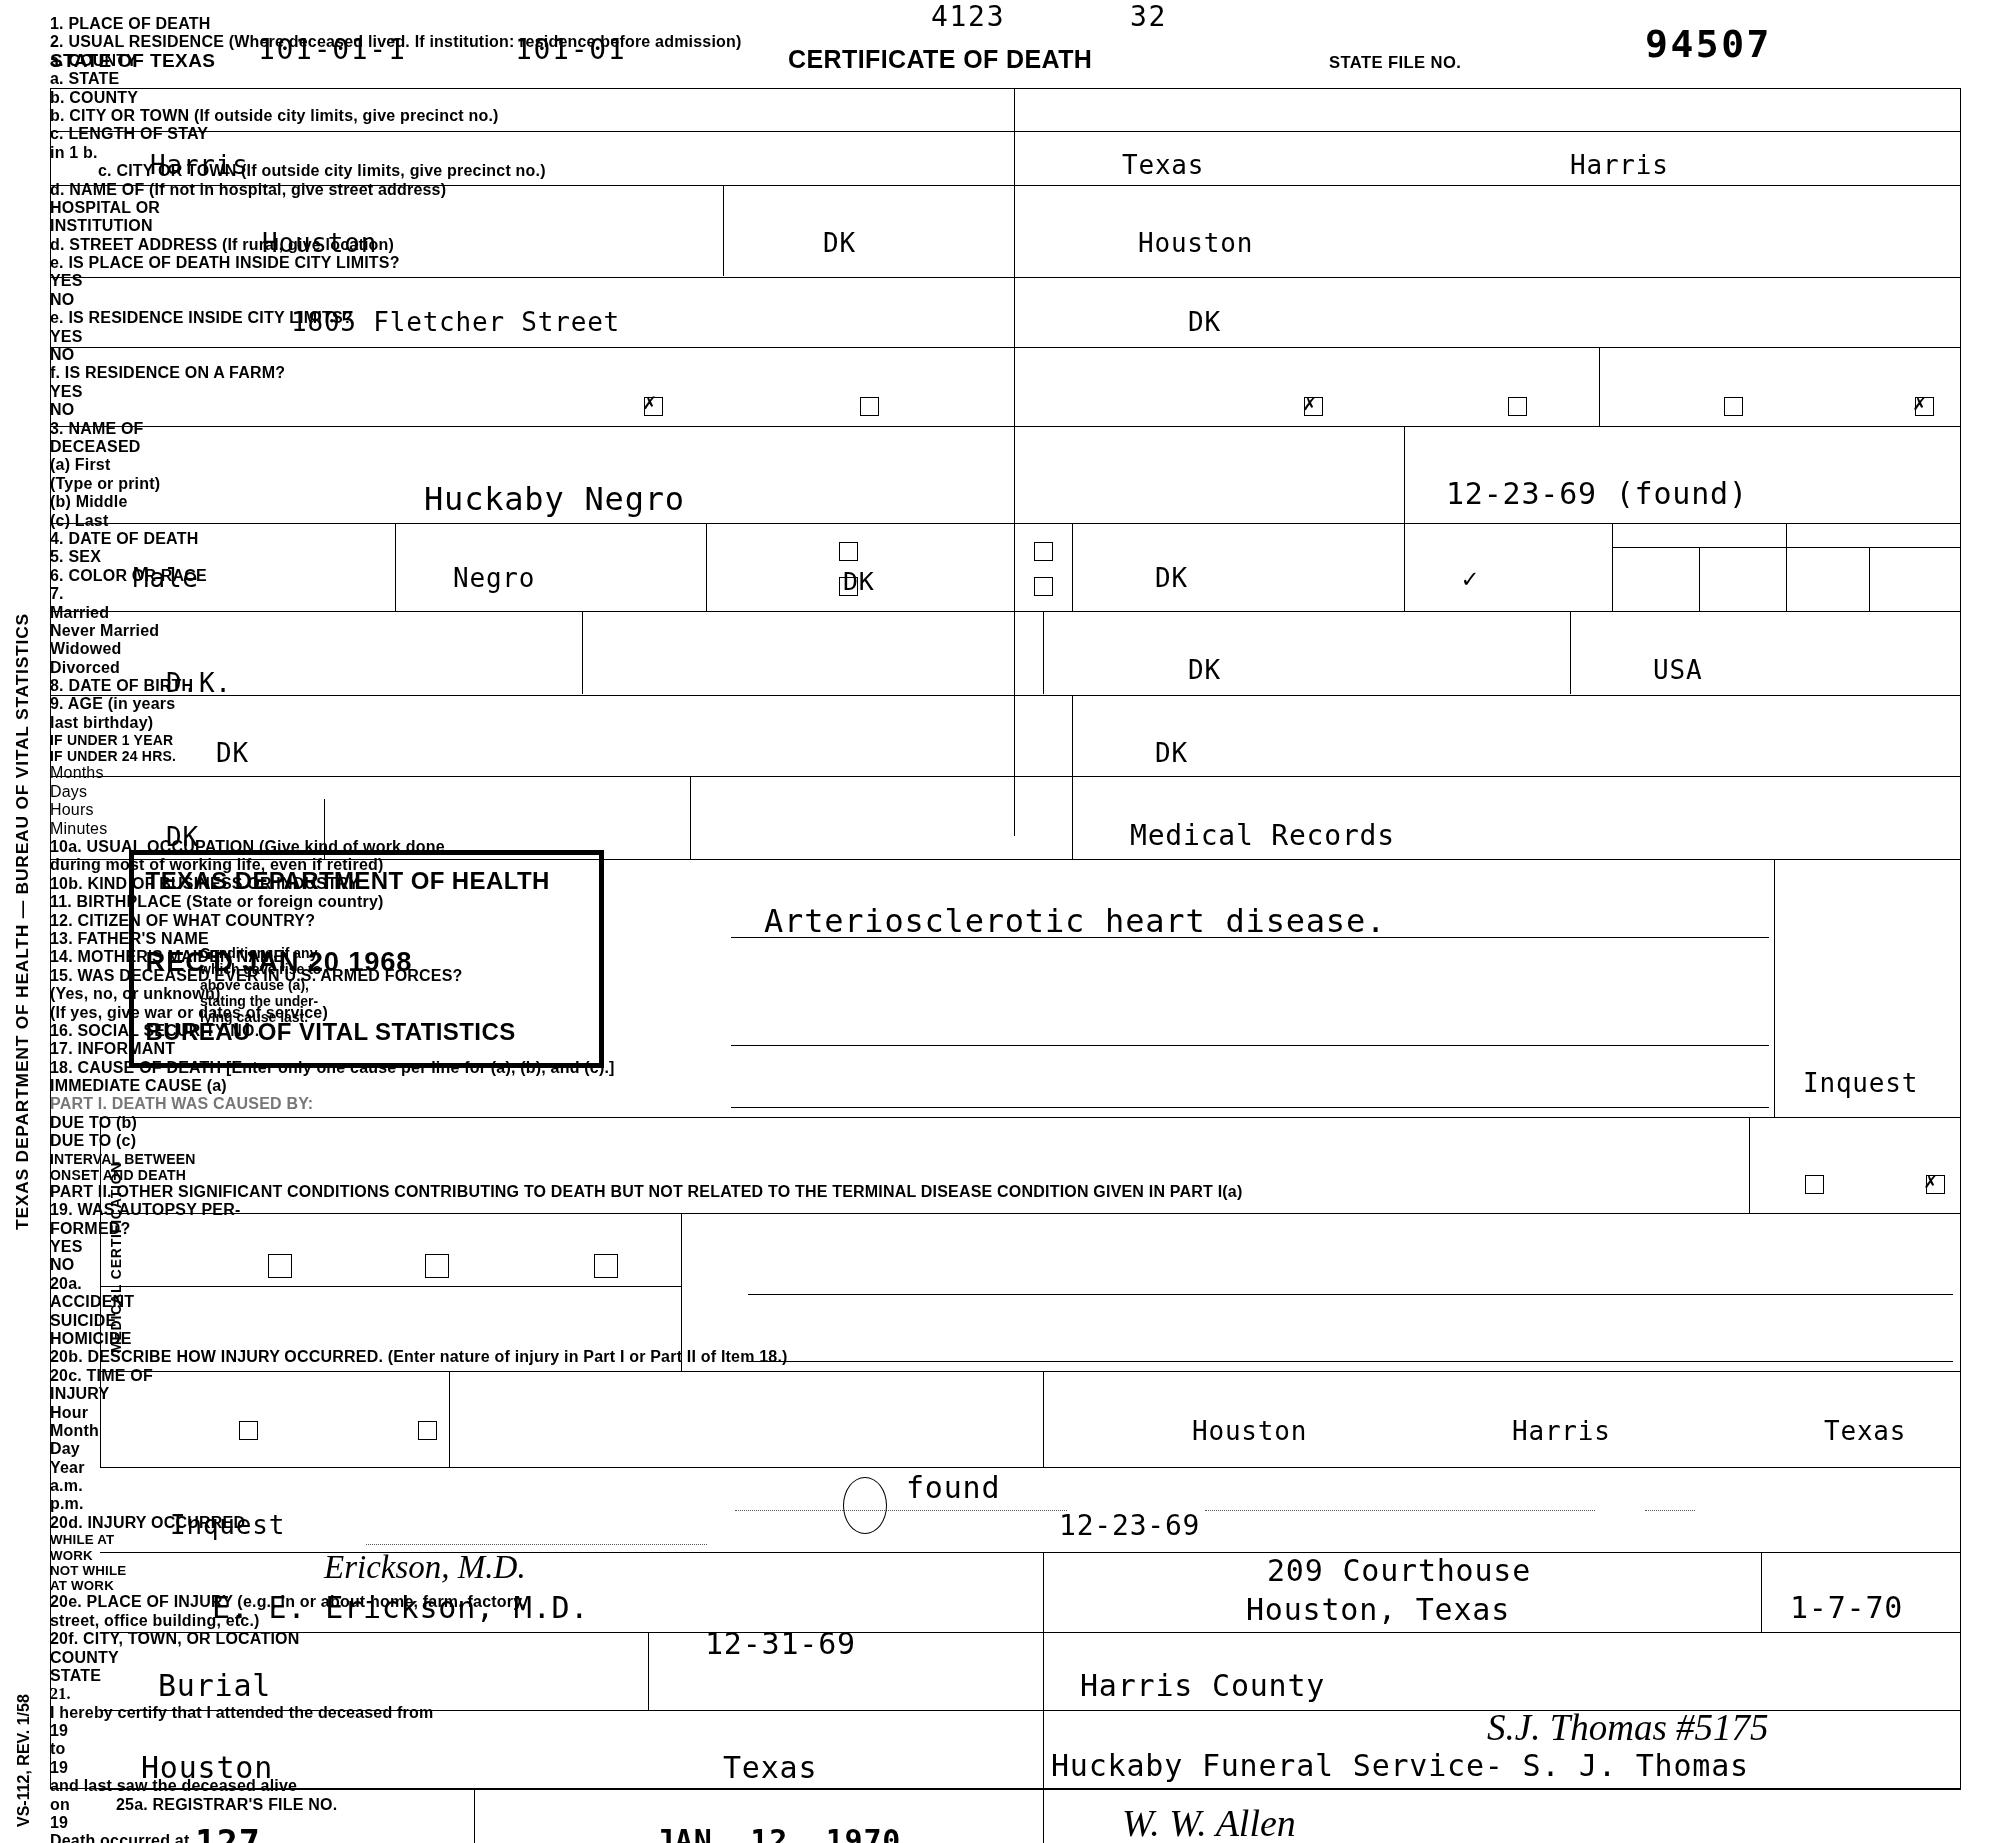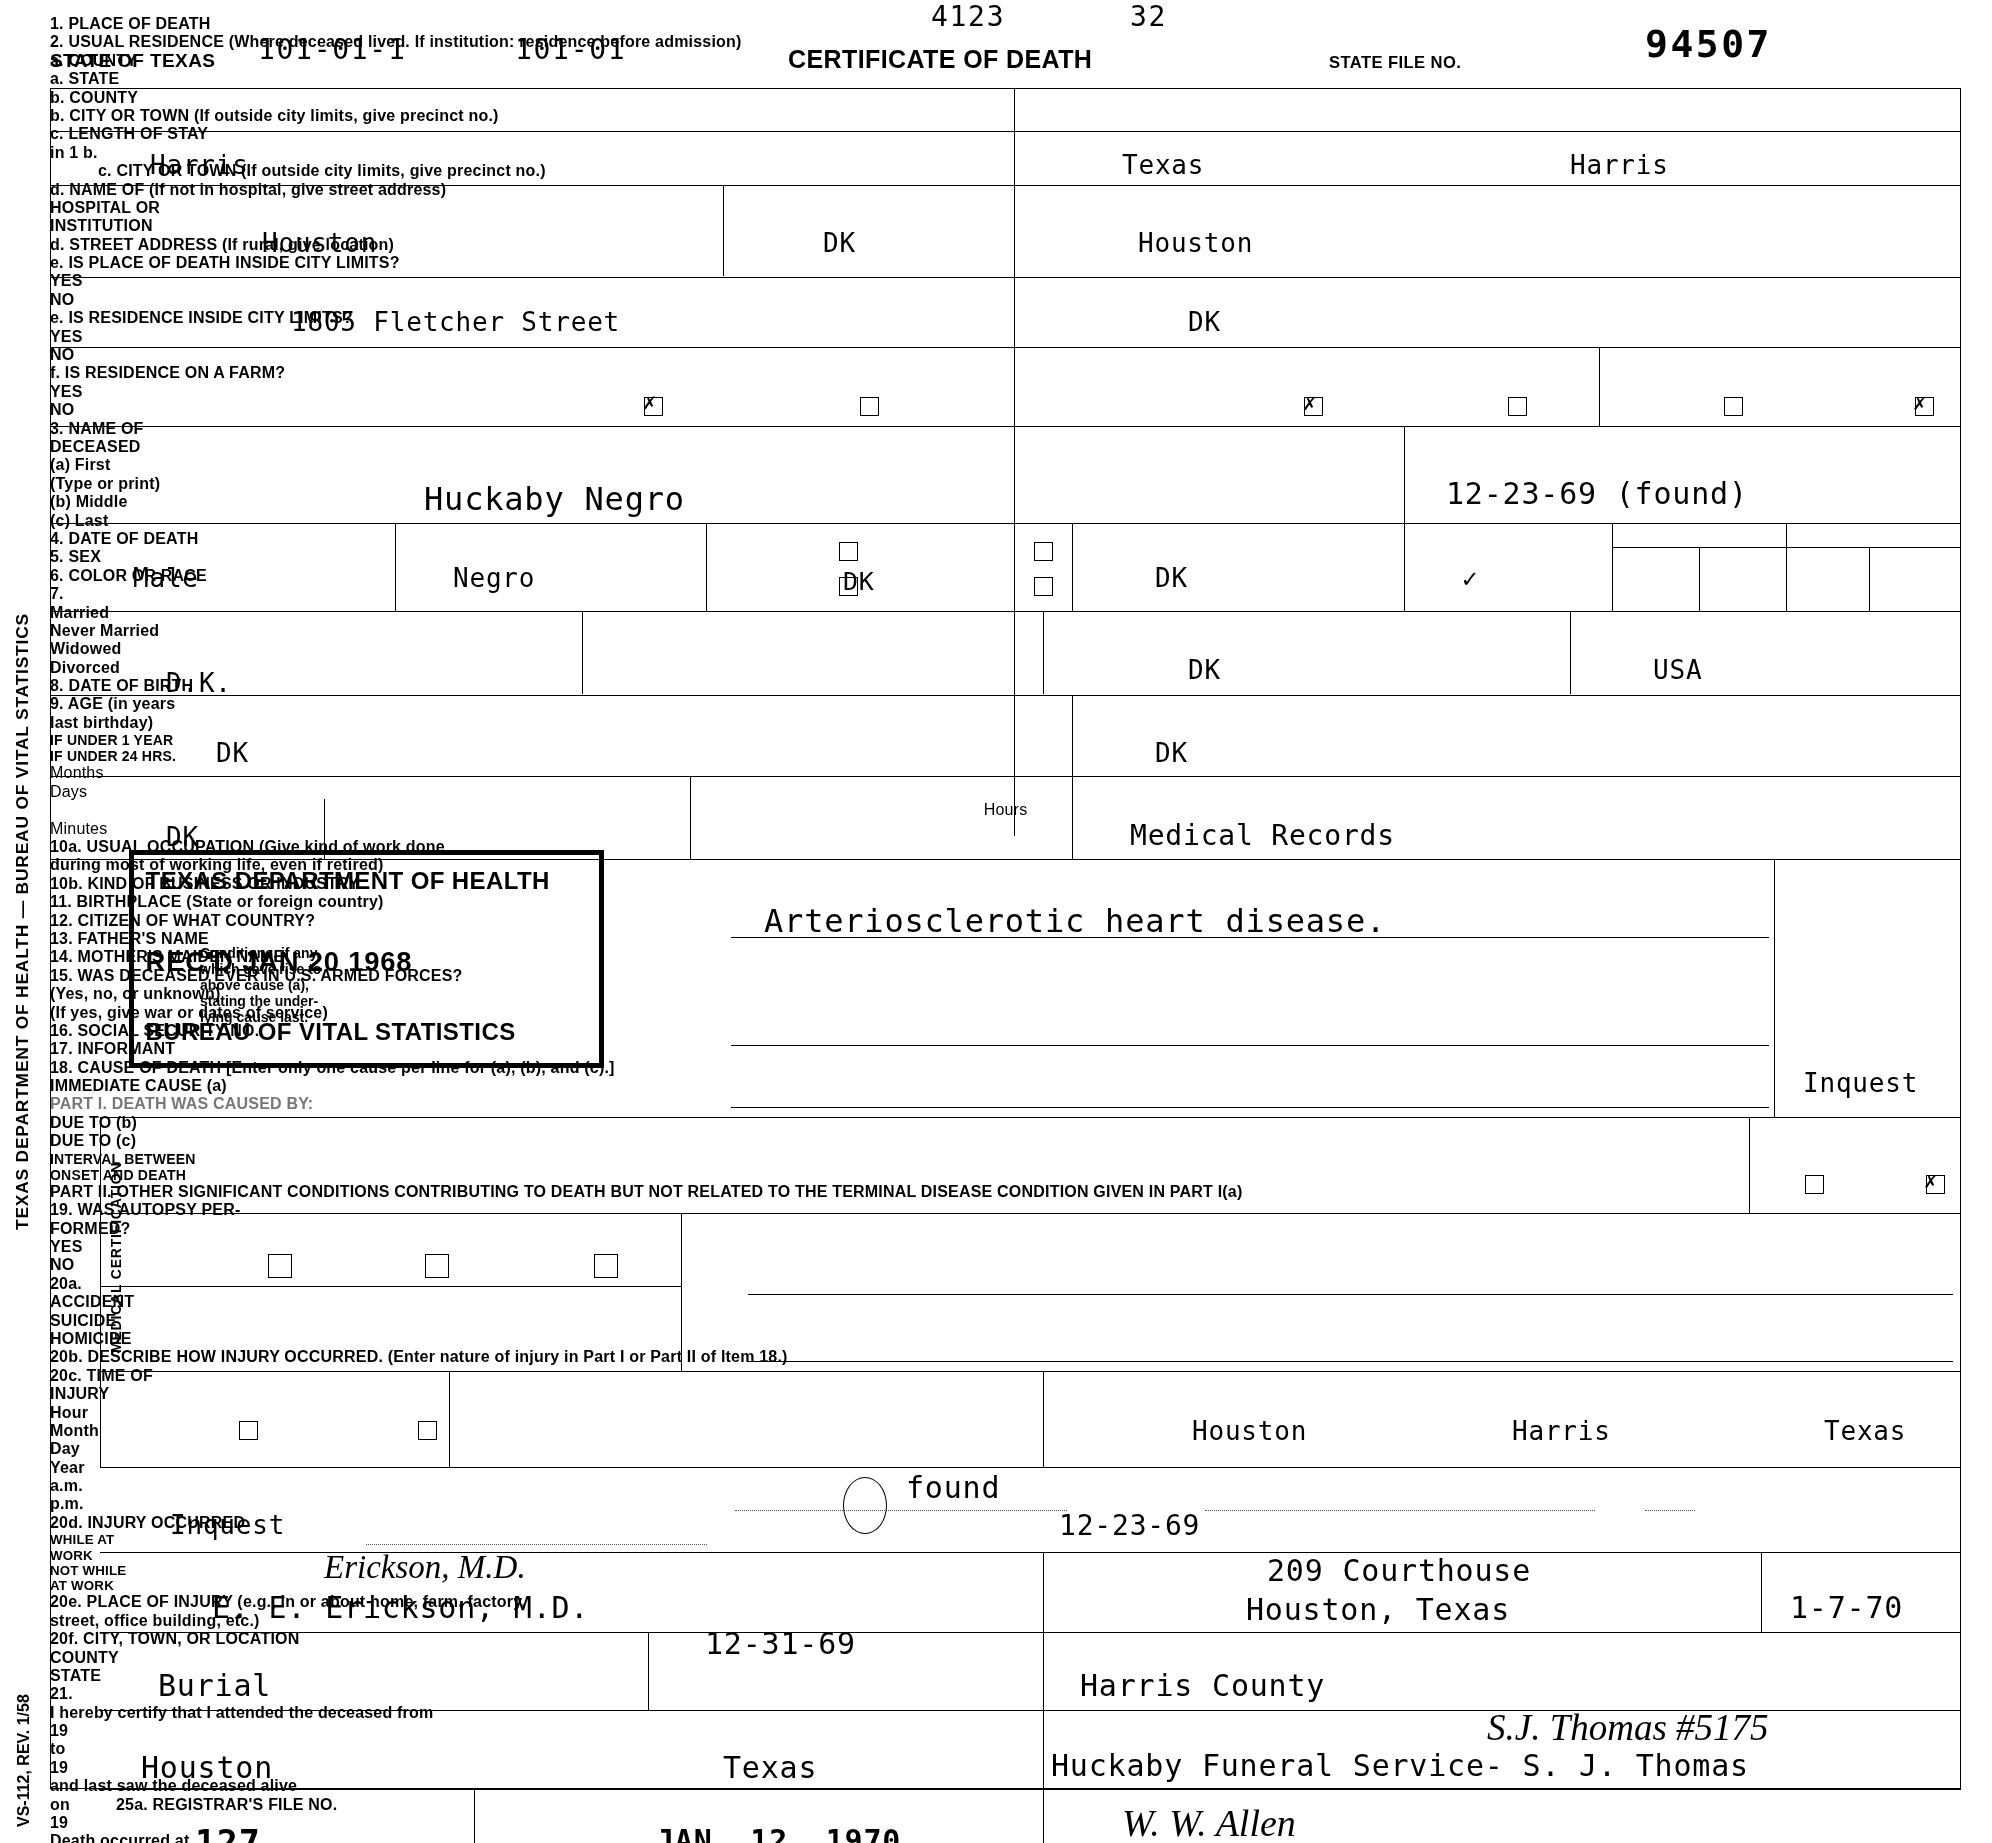--- a/index.html
+++ b/index.html
@@ -159,21 +159,21 @@
     <div class="val" style="position:absolute;left:1412px;top:548px;">✓</div>
 
     <div class="abs" style="left:1562px;top:508px;width:1.7px;height:88px;border-left:1.7px solid #000;"></div>
     <div class="lbl" style="left:1570px;top:513px;font-size:14px;">IF UNDER 1 YEAR</div>
     <div class="abs" style="left:1736px;top:508px;width:1.7px;height:88px;border-left:1.7px solid #000;"></div>
     <div class="lbl" style="left:1749px;top:513px;font-size:14px;">IF UNDER 24 HRS.</div>
     <div class="line" style="left:1562px;top:532px;width:349px;"></div>
     <div class="lbl" style="left:1570px;top:537px;font-weight:normal;">Months</div>
     <div class="abs" style="left:1649px;top:532px;width:1.7px;height:65px;border-left:1.7px solid #000;"></div>
     <div class="lbl" style="left:1657px;top:537px;font-weight:normal;">Days</div>
-    <div class="lbl" style="left:1745px;top:537px;font-weight:normal;text-align:center;">Hours</div>
+    <div class="lbl" style="left:1745px;top:537px;font-weight:normal;">Hours</div>
     <div class="abs" style="left:1819px;top:532px;width:1.7px;height:65px;border-left:1.7px solid #000;"></div>
     <div class="lbl" style="left:1828px;top:537px;font-weight:normal;">Minutes</div>
 
     <div class="line" style="left:0;top:596px;width:1911px;"></div>
 
     <div class="lbl" style="left:10px;top:603px;">10a. USUAL OCCUPATION (Give kind of work done</div>
     <div class="lbl" style="left:58px;top:621px;">during most of working life, even if retired)</div>
     <div class="val" style="position:absolute;left:116px;top:653px;">D.K.</div>
     <div class="abs" style="left:532px;top:596px;width:1.7px;height:83px;border-left:1.7px solid #000;"></div>
     <div class="lbl" style="left:540px;top:603px;">10b. KIND OF BUSINESS OR INDUSTRY</div>
@@ -299,21 +299,21 @@
     <div class="abs" style="left:993px;top:1356px;width:1.7px;height:96px;border-left:1.7px solid #000;"></div>
     <div class="lbl" style="left:1005px;top:1362px;">20f. CITY, TOWN, OR LOCATION</div>
     <div class="lbl" style="left:1487px;top:1362px;">COUNTY</div>
     <div class="lbl" style="left:1848px;top:1362px;">STATE</div>
     <div class="val" style="position:absolute;left:1142px;top:1401px;">Houston</div>
     <div class="val" style="position:absolute;left:1462px;top:1401px;">Harris</div>
     <div class="val" style="position:absolute;left:1774px;top:1401px;">Texas</div>
 
     <div class="line" style="left:50px;top:1452px;width:1861px;"></div>
 
-    <div class="lbl" style="left:93px;top:1459px;">21.</div>
+    <div class="lbl" style="left:93px;top:1459px;font-family:Liberation Serif, serif;">21.</div>
     <div class="lbl" style="left:125px;top:1484px;">I hereby certify that I attended the deceased from</div>
     <div class="val" style="position:absolute;left:856px;top:1455px;font-size:30px;">found</div>
     <div class="lbl" style="left:1023px;top:1484px;">19</div>
     <div class="lbl" style="left:1113px;top:1484px;">to</div>
     <div class="lbl" style="left:1553px;top:1484px;">19</div>
     <div class="lbl" style="left:1653px;top:1484px;">and last saw the deceased alive</div>
     <div class="dot" style="left:685px;top:1495px;width:332px;"></div>
     <div class="dot" style="left:1155px;top:1495px;width:390px;"></div>
     <div class="dot" style="left:1595px;top:1495px;width:50px;"></div>
 

